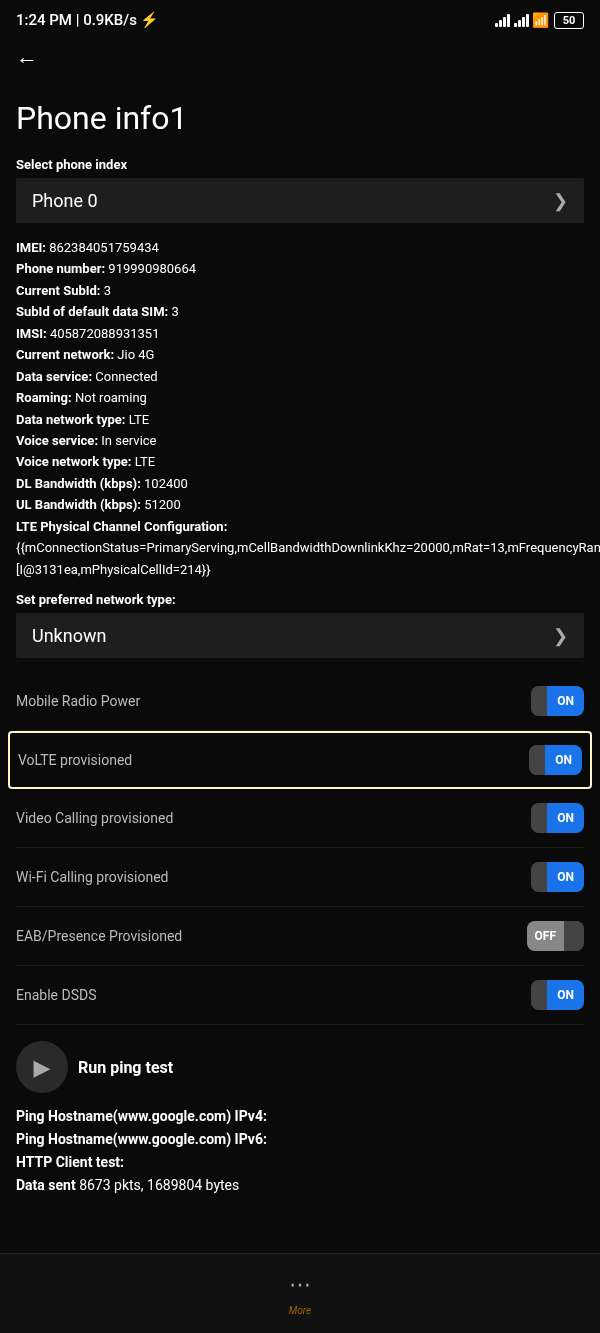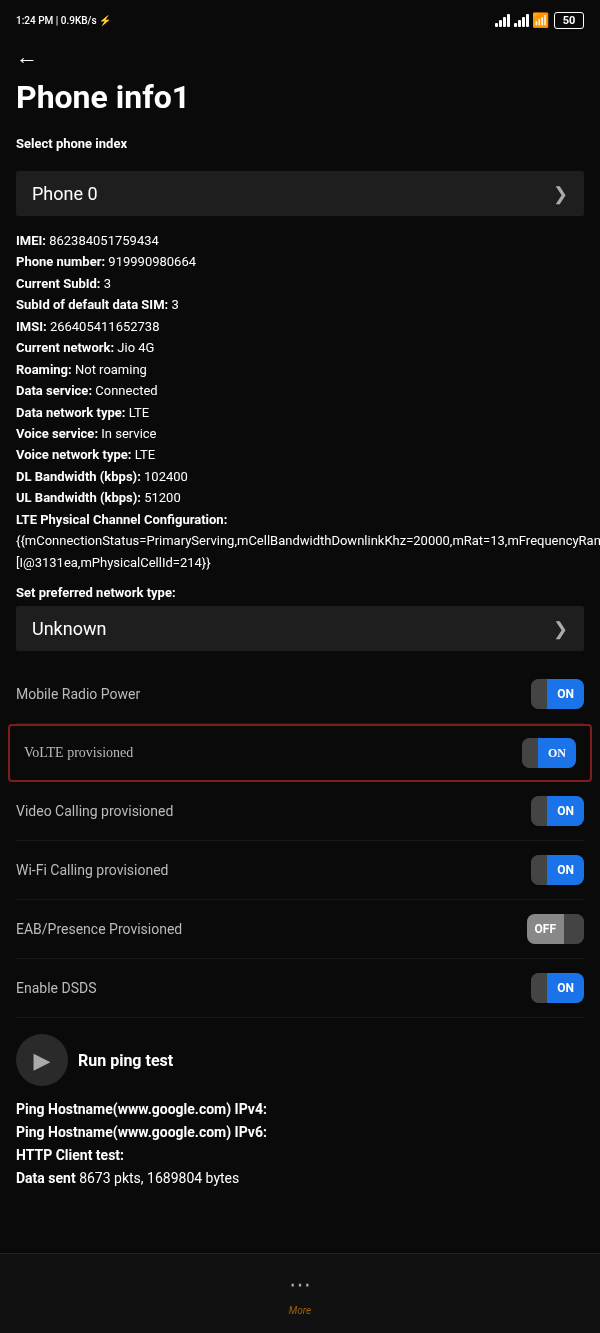--- a/index.html
+++ b/index.html
@@ -16,21 +16,21 @@
 
     
     .status-bar {
       display: flex;
       justify-content: space-between;
       align-items: center;
       padding: 8px 16px 4px 16px;
       height: 36px;
     }
     .status-left {
-      font-size: 10px;
+      font-size: 15px;
       color: #ffffff;
       font-weight: 500;
     }
     .status-right {
       display: flex;
       align-items: center;
       gap: 4px;
       font-size: 12px;
     }
     .signal-bars {
@@ -65,36 +65,37 @@
     }
     .back-arrow {
       font-size: 22px;
       color: #ffffff;
       cursor: pointer;
       display: inline-block;
       margin-bottom: 8px;
     }
     .page-title {
       font-size: 32px;
-      font-weight: 700;
+      font-weight: 400;
       color: #ffffff;
       margin-bottom: 16px;
+      margin-top: 21px;
     }
 
     
     .content {
       padding: 0 16px;
     }
 
     
     .section-label {
       font-size: 13px;
       font-weight: 700;
       color: #ffffff;
-      margin-bottom: 20px;
+      margin-bottom: 6px;
     }
     .dropdown-row {
       display: flex;
       align-items: center;
       justify-content: space-between;
       background: #1e1e1e;
       border-radius: 2px;
       padding: 12px 16px;
       margin-bottom: 14px;
       cursor: pointer;
@@ -138,25 +139,24 @@
       margin-top: 10px;
     }
     .toggle-row {
       display: flex;
       align-items: center;
       justify-content: space-between;
       padding: 14px 0;
       border-bottom: 1px solid #1a1a1a;
     }
     .toggle-row.highlighted {
-      border: 2px solid #7f1d1d;
+      border: 2px solid #fef9c3;
       border-radius: 4px;
-      padding: 12px 14px;
+      padding: 12px 8px;
       margin: 0 -8px;
-      font-family: Liberation Serif, serif;
     }
     .toggle-label {
       font-size: 14px;
       color: #bbbbbb;
     }
     .toggle-label.highlighted-text {
       color: #bbbbbb;
     }
 
     
@@ -317,33 +317,33 @@
     <div class="info-row">
       <span class="label">Current SubId:</span>
       <span class="value">3</span>
     </div>
     <div class="info-row">
       <span class="label">SubId of default data SIM:</span>
       <span class="value">3</span>
     </div>
     <div class="info-row">
       <span class="label">IMSI:</span>
-      <span class="value">266405411652738</span>
+      <span class="value">405872088931351</span>
     </div>
     <div class="info-row">
       <span class="label">Current network:</span>
       <span class="value">Jio 4G</span>
     </div>
     <div class="info-row">
+      <span class="label">Data service:</span>
+      <span class="value">Connected</span>
+    </div>
+    <div class="info-row">
       <span class="label">Roaming:</span>
       <span class="value">Not roaming</span>
-    </div>
-    <div class="info-row">
-      <span class="label">Data service:</span>
-      <span class="value">Connected</span>
     </div>
     <div class="info-row">
       <span class="label">Data network type:</span>
       <span class="value">LTE</span>
     </div>
     <div class="info-row">
       <span class="label">Voice service:</span>
       <span class="value">In service</span>
     </div>
     <div class="info-row">

